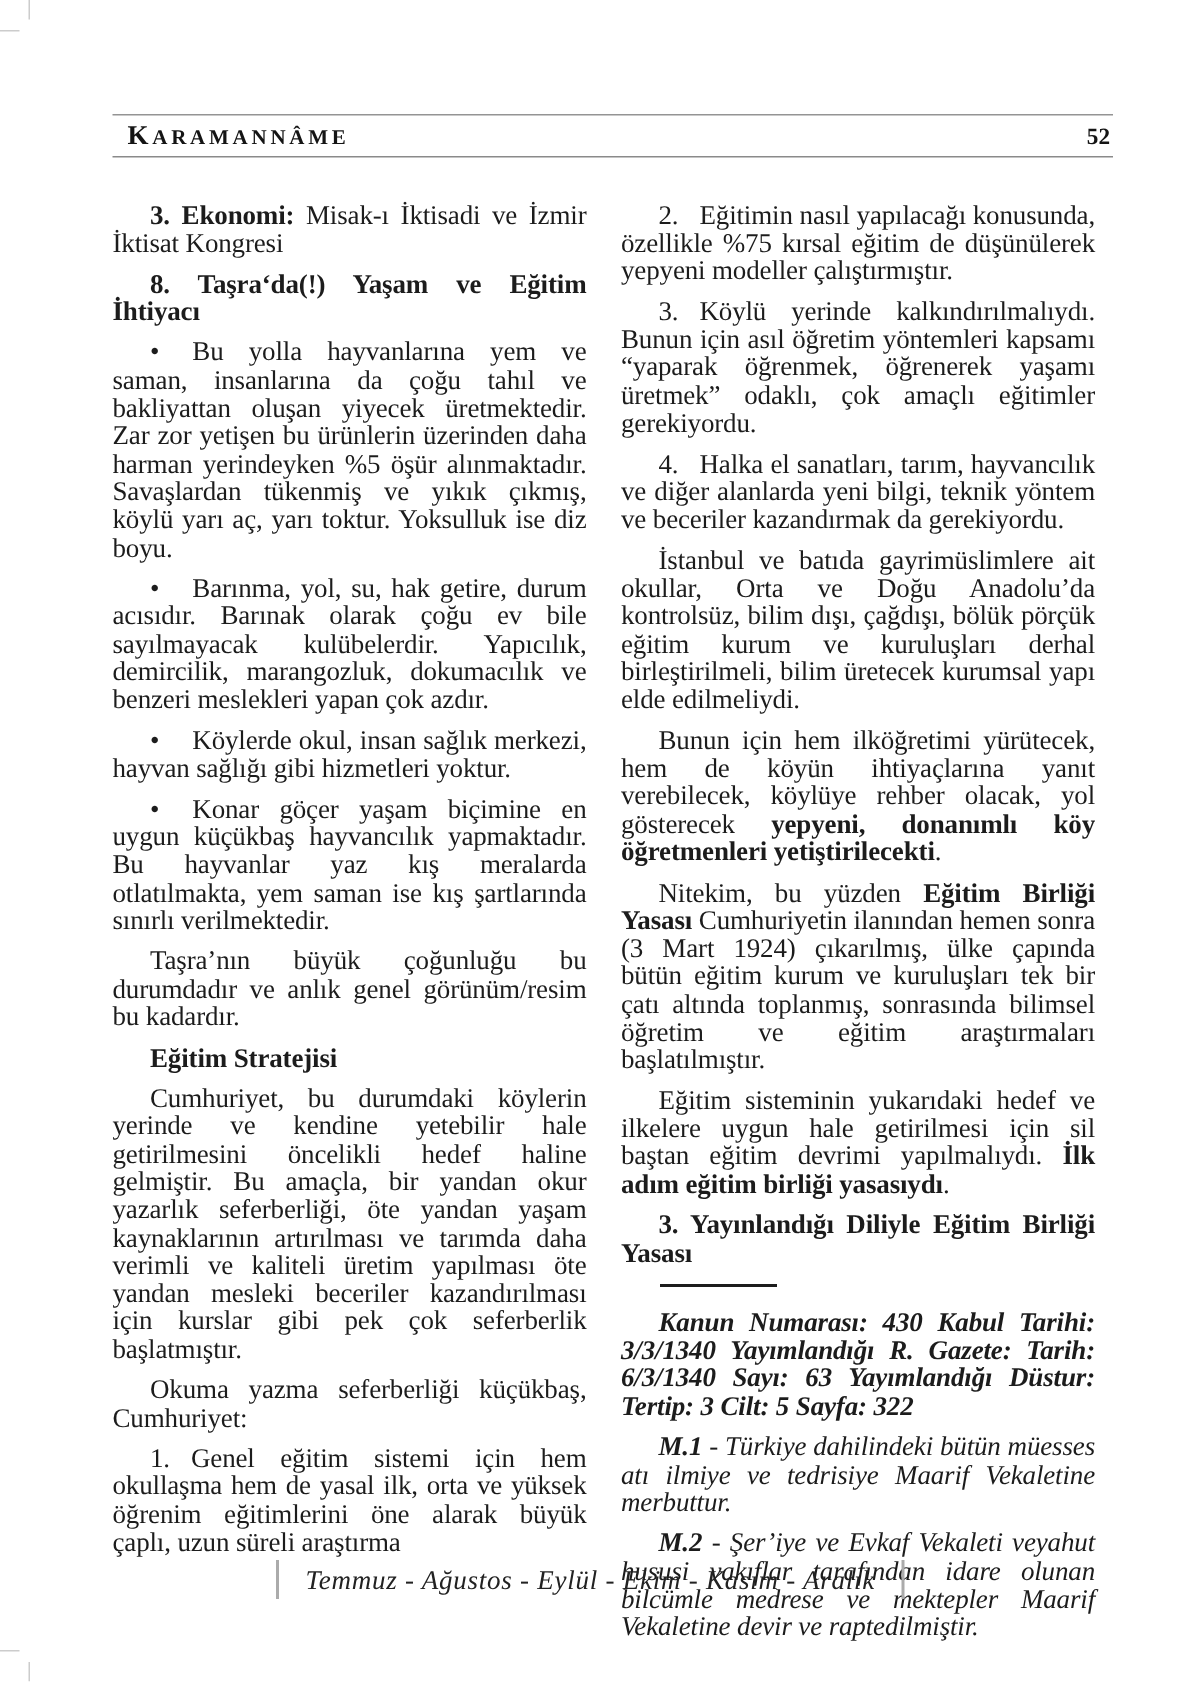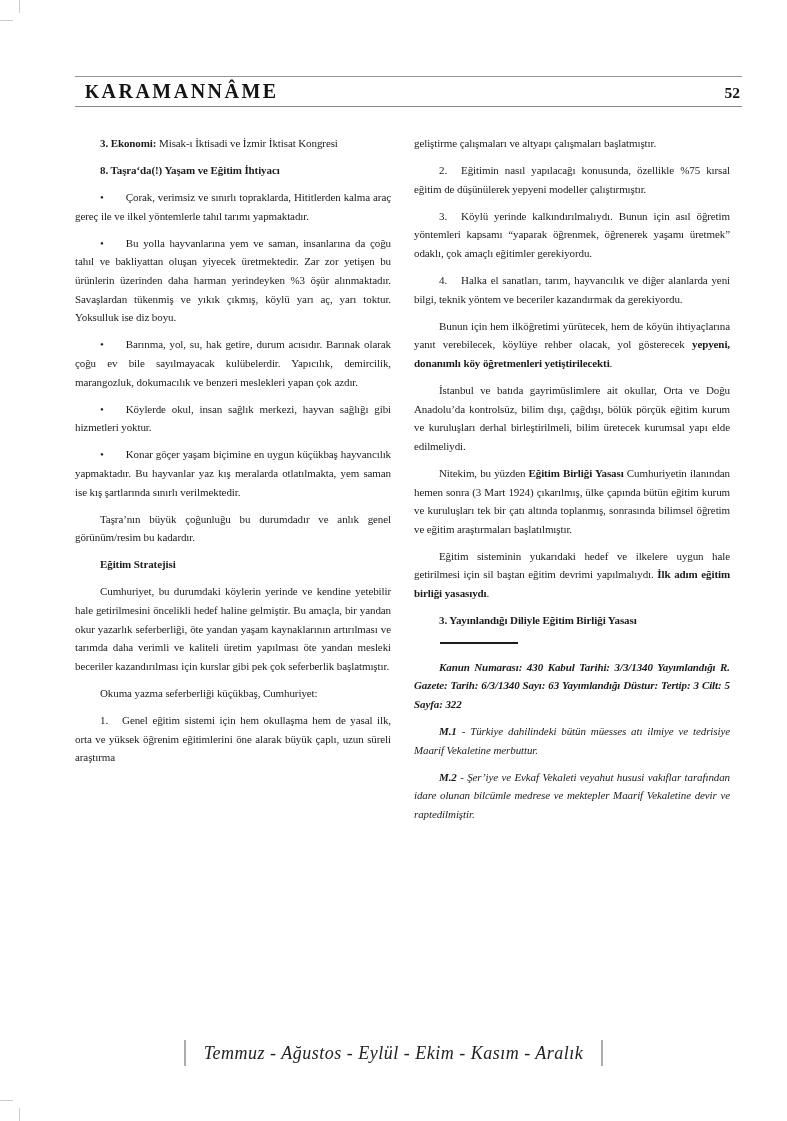--- a/index.html
+++ b/index.html
@@ -16,29 +16,29 @@
   .crop-bl-h{left:0;bottom:20px;width:13px;height:1px;}
 
   
   .page-header{
     position:absolute;left:75px;top:76px;width:655px;
     border-top:1.5px solid #949494;border-bottom:1.5px solid #8a8a8a;
     display:flex;justify-content:space-between;align-items:baseline;
     padding:3px 2px 3px 10px;
   }
   .page-title{
-    display:inline-block;font-weight:bold;font-size:20px;letter-spacing:2.5px;color:#141414;
+    display:inline-block;font-weight:bold;font-size:14px;letter-spacing:2.5px;color:#141414;
   }
   .page-title::first-letter{font-size:18px;}
   .page-number{font-weight:bold;font-size:15.5px;color:#141414;}
 
   
   .column{
     position:absolute;top:134px;width:316px;
-    font-size:11px;line-height:18.6px;text-align:justify;letter-spacing:-0.1px;
+    font-size:18px;line-height:18.6px;text-align:justify;letter-spacing:-0.1px;
   }
   .col-left{left:75px;}
   .col-right{left:414px;}
   .column p{margin:0 0 8.5px 0;text-indent:25px;}
   .column p.no-indent{text-indent:0;}
   .head{font-weight:bold;margin:3px 0 8.5px 0;}
   .b{font-weight:bold;}
   .sp-b{display:inline-block;width:22px;}
   .sp-n{display:inline-block;width:14px;}
 
@@ -70,47 +70,45 @@
   <span class="page-number">52</span>
 </div>
 
 <div class="column col-left">
   <p><span class="b">3. Ekonomi:</span><span> Misak-ı İktisadi ve İzmir İktisat Kongresi</span></p>
 
 
   <p class="head">8. Taşra‘da(!) Yaşam ve Eğitim İhtiyacı</p>
 
 
-  <p><span>•</span><span class="sp-b"></span><span>Çorak, verimsiz ve sınırlı topraklarda, Hititlerden kalma araç gereç ile ve ilkel yöntemlerle tahıl tarımı yapmaktadır.</span></p>
-  <p><span>•</span><span class="sp-b"></span><span>Bu yolla hayvanlarına yem ve saman, insanlarına da çoğu tahıl ve bakliyattan oluşan yiyecek üretmektedir. Zar zor yetişen bu ürünlerin üzerinden daha harman yerindeyken %3 öşür alınmaktadır. Savaşlardan tükenmiş ve yıkık çıkmış, köylü yarı aç, yarı toktur. Yoksulluk ise diz boyu.</span></p>
+  <p><span>•</span><span class="sp-b"></span><span>Bu yolla hayvanlarına yem ve saman, insanlarına da çoğu tahıl ve bakliyattan oluşan yiyecek üretmektedir. Zar zor yetişen bu ürünlerin üzerinden daha harman yerindeyken %5 öşür alınmaktadır. Savaşlardan tükenmiş ve yıkık çıkmış, köylü yarı aç, yarı toktur. Yoksulluk ise diz boyu.</span></p>
   <p><span>•</span><span class="sp-b"></span><span>Barınma, yol, su, hak getire, durum acısıdır. Barınak olarak çoğu ev bile sayılmayacak kulübelerdir. Yapıcılık, demircilik, marangozluk, dokumacılık ve benzeri meslekleri yapan çok azdır.</span></p>
   <p><span>•</span><span class="sp-b"></span><span>Köylerde okul, insan sağlık merkezi, hayvan sağlığı gibi hizmetleri yoktur.</span></p>
   <p><span>•</span><span class="sp-b"></span><span>Konar göçer yaşam biçimine en uygun küçükbaş hayvancılık yapmaktadır. Bu hayvanlar yaz kış meralarda otlatılmakta, yem saman ise kış şartlarında sınırlı verilmektedir.</span></p>
 
   <p>Taşra’nın büyük çoğunluğu bu durumdadır ve anlık genel görünüm/resim bu kadardır.</p>
 
   <p class="head">Eğitim Stratejisi</p>
 
   <p>Cumhuriyet, bu durumdaki köylerin yerinde ve kendine yetebilir hale getirilmesini öncelikli hedef haline gelmiştir. Bu amaçla, bir yandan okur yazarlık seferberliği, öte yandan yaşam kaynaklarının artırılması ve tarımda daha verimli ve kaliteli üretim yapılması öte yandan mesleki beceriler kazandırılması için kurslar gibi pek çok seferberlik başlatmıştır.</p>
 
   <p>Okuma yazma seferberliği küçükbaş, Cumhuriyet:</p>
 
   <p><span>1.</span><span class="sp-n"></span><span>Genel eğitim sistemi için hem okullaşma hem de yasal ilk, orta ve yüksek öğrenim eğitimlerini öne alarak büyük çaplı, uzun süreli araştırma</span></p>
 </div>
 
 <div class="column col-right">
-  <p class="no-indent">geliştirme çalışmaları ve altyapı çalışmaları başlatmıştır.</p>
 
   <p><span>2.</span><span class="sp-n"></span><span>Eğitimin nasıl yapılacağı konusunda, özellikle %75 kırsal eğitim de düşünülerek yepyeni modeller çalıştırmıştır.</span></p>
   <p><span>3.</span><span class="sp-n"></span><span>Köylü yerinde kalkındırılmalıydı. Bunun için asıl öğretim yöntemleri kapsamı “yaparak öğrenmek, öğrenerek yaşamı üretmek” odaklı, çok amaçlı eğitimler gerekiyordu.</span></p>
   <p><span>4.</span><span class="sp-n"></span><span>Halka el sanatları, tarım, hayvancılık ve diğer alanlarda yeni bilgi, teknik yöntem ve beceriler kazandırmak da gerekiyordu.</span></p>
 
+  <p>İstanbul ve batıda gayrimüslimlere ait okullar, Orta ve Doğu Anadolu’da kontrolsüz, bilim dışı, çağdışı, bölük pörçük eğitim kurum ve kuruluşları derhal birleştirilmeli, bilim üretecek kurumsal yapı elde edilmeliydi.</p>
+
   <p><span>Bunun için hem ilköğretimi yürütecek, hem de köyün ihtiyaçlarına yanıt verebilecek, köylüye rehber olacak, yol gösterecek </span><span class="b">yepyeni, donanımlı köy öğretmenleri yetiştirilecekti</span><span>.</span></p>
-
-  <p>İstanbul ve batıda gayrimüslimlere ait okullar, Orta ve Doğu Anadolu’da kontrolsüz, bilim dışı, çağdışı, bölük pörçük eğitim kurum ve kuruluşları derhal birleştirilmeli, bilim üretecek kurumsal yapı elde edilmeliydi.</p>
 
   <p><span>Nitekim, bu yüzden </span><span class="b">Eğitim Birliği Yasası</span><span> Cumhuriyetin ilanından hemen sonra (3 Mart 1924) çıkarılmış, ülke çapında bütün eğitim kurum ve kuruluşları tek bir çatı altında toplanmış, sonrasında bilimsel öğretim ve eğitim araştırmaları başlatılmıştır.</span></p>
 
   <p><span>Eğitim sisteminin yukarıdaki hedef ve ilkelere uygun hale getirilmesi için sil baştan eğitim devrimi yapılmalıydı. </span><span class="b">İlk adım eğitim birliği yasasıydı</span><span>.</span></p>
 
   <p class="head law-head">3. Yayınlandığı Diliyle Eğitim Birliği Yasası</p>
 
   <div class="law-rule"></div>
 
   <p class="law-meta">Kanun Numarası: 430 Kabul Tarihi: 3/3/1340 Yayımlandığı R. Gazete: Tarih: 6/3/1340 Sayı: 63 Yayımlandığı Düstur: Tertip: 3 Cilt: 5 Sayfa: 322</p>

